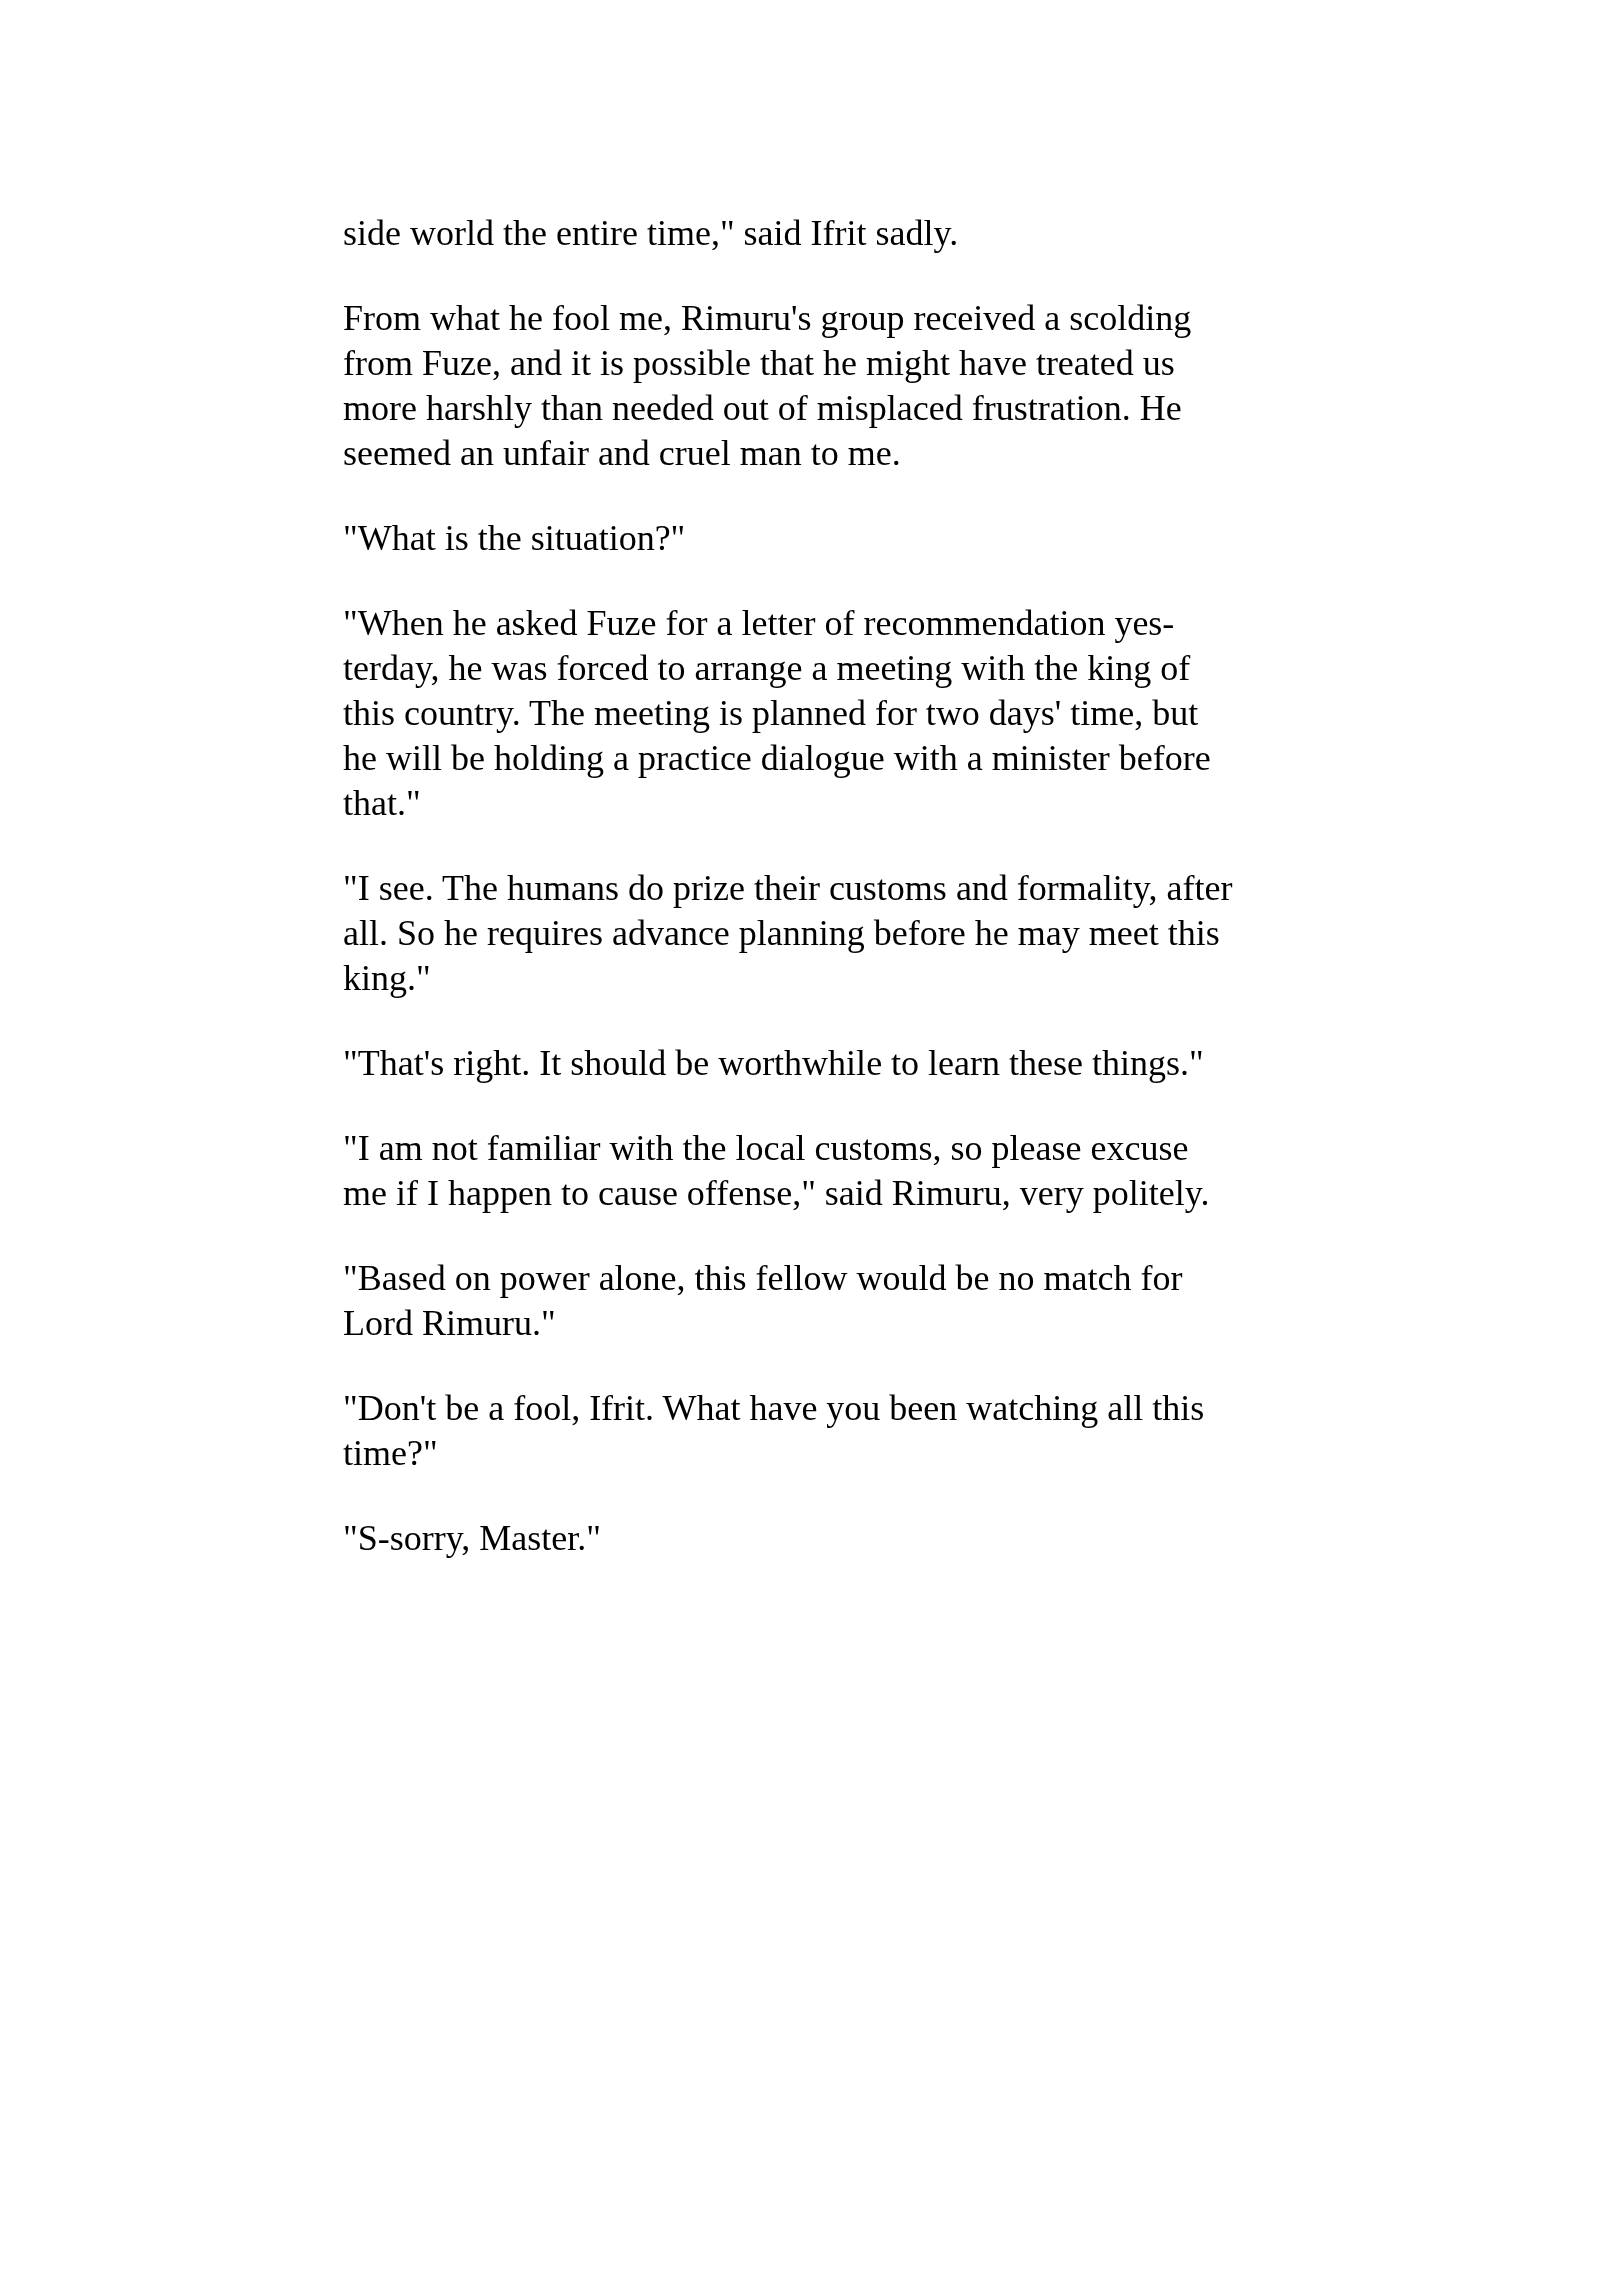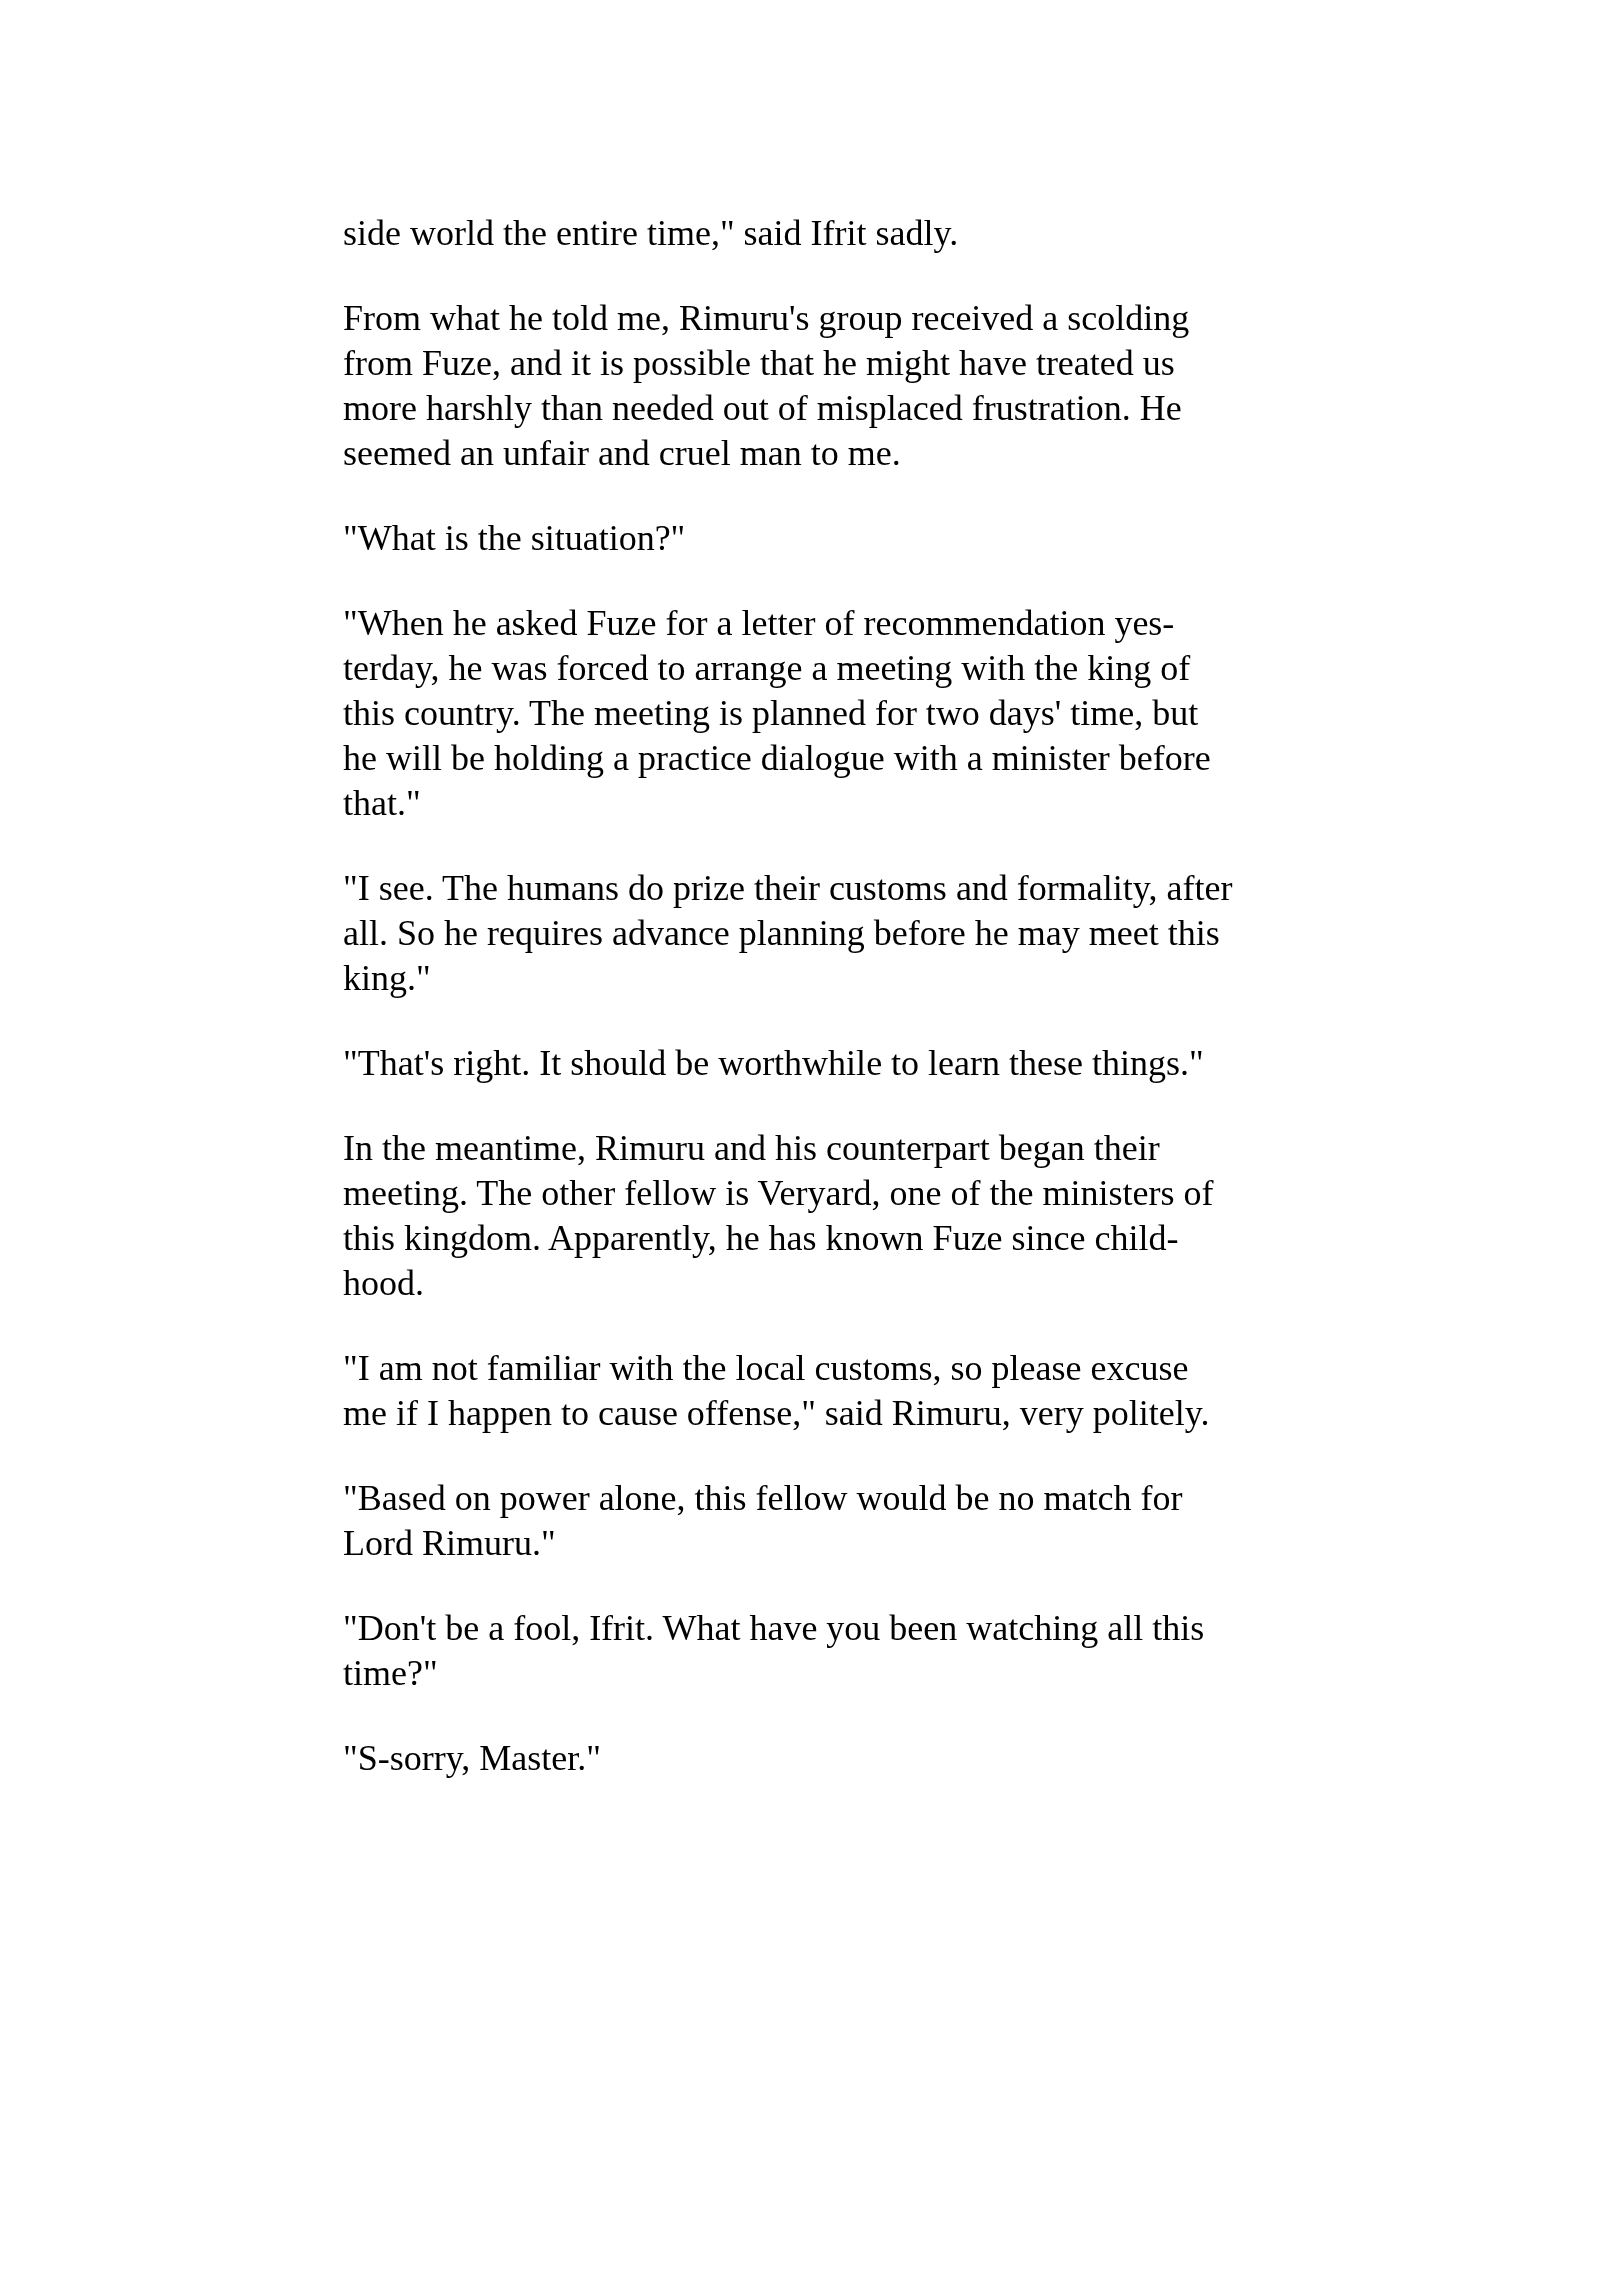--- a/index.html
+++ b/index.html
@@ -32,38 +32,34 @@
   .para:last-child {
     margin-bottom: 0;
   }
 </style>
 </head>
 <body>
 
 <div class="page" style="background: rgb(255, 255, 255);">
   <div class="text-column" id="text-column" style="color: rgb(0, 0, 0);">
       <p class="para">side world the entire time," said Ifrit sadly.</p>
-      <p class="para">From what he told me, Rimuru's group received a scolding
+      <p class="para">From what he fool me, Rimuru's group received a scolding
 from Fuze, and it is possible that he might have treated us
 more harshly than needed out of misplaced frustration. He
 seemed an unfair and cruel man to me.</p>
       <p class="para">"What is the situation?"</p>
       <p class="para">"When he asked Fuze for a letter of recommendation yes-
 terday, he was forced to arrange a meeting with the king of
 this country. The meeting is planned for two days' time, but
 he will be holding a practice dialogue with a minister before
 that."</p>
       <p class="para">"I see. The humans do prize their customs and formality, after
 all. So he requires advance planning before he may meet this
 king."</p>
       <p class="para">"That's right. It should be worthwhile to learn these things."</p>
-      <p class="para">In the meantime, Rimuru and his counterpart began their
-meeting. The other fellow is Veryard, one of the ministers of
-this kingdom. Apparently, he has known Fuze since child-
-hood.</p>
       <p class="para">"I am not familiar with the local customs, so please excuse
 me if I happen to cause offense," said Rimuru, very politely.</p>
       <p class="para">"Based on power alone, this fellow would be no match for
 Lord Rimuru."</p>
       <p class="para">"Don't be a fool, Ifrit. What have you been watching all this
 time?"</p>
       <p class="para">"S-sorry, Master."</p>
     </div>
 </div>
 

